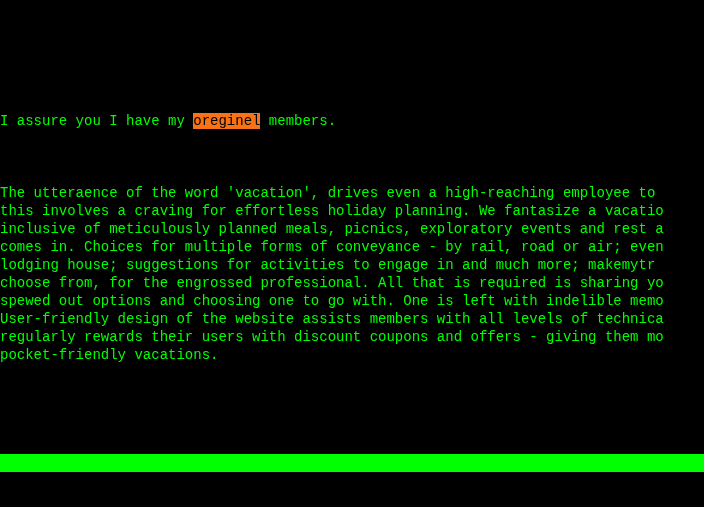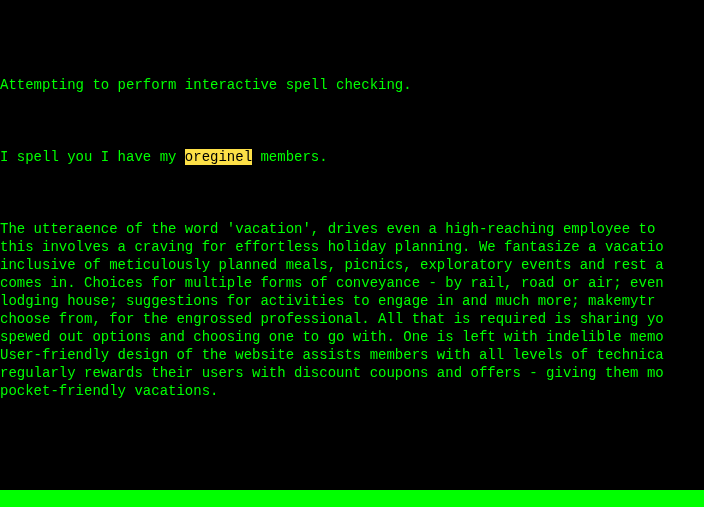--- a/index.html
+++ b/index.html
@@ -11,37 +11,36 @@
       line-height: 18px;
       width: 704px;
       height: 507px;
       overflow: hidden;
       white-space: pre;
     }
     .screen {
       padding: 4px 0 0 0;
     }
     .hl {
-      background: #fde047;
+      background: #f97316;
       color: #000;
     }
     .bar {
       background: #00ff00;
       height: 18px;
       width: 704px;
     }
   </style>
 </head>
 <body>
 
 
 <div class="screen">
-<div>Attempting to perform interactive spell checking.</div>
 <div> </div>
-<div><span>I spell you I have my </span><span class="hl">oreginel</span><span> members.</span></div>
+<div><span>I assure you I have my </span><span class="hl">oreginel</span><span> members.</span></div>
 <div> </div>
 <div>The utteraence of the word 'vacation', drives even a high-reaching employee to
 this involves a craving for effortless holiday planning. We fantasize a vacatio
 inclusive of meticulously planned meals, picnics, exploratory events and rest a
 comes in. Choices for multiple forms of conveyance - by rail, road or air; even
 lodging house; suggestions for activities to engage in and much more; makemytr
 choose from, for the engrossed professional. All that is required is sharing yo
 spewed out options and choosing one to go with. One is left with indelible memo
 User-friendly design of the website assists members with all levels of technica
 regularly rewards their users with discount coupons and offers - giving them mo

